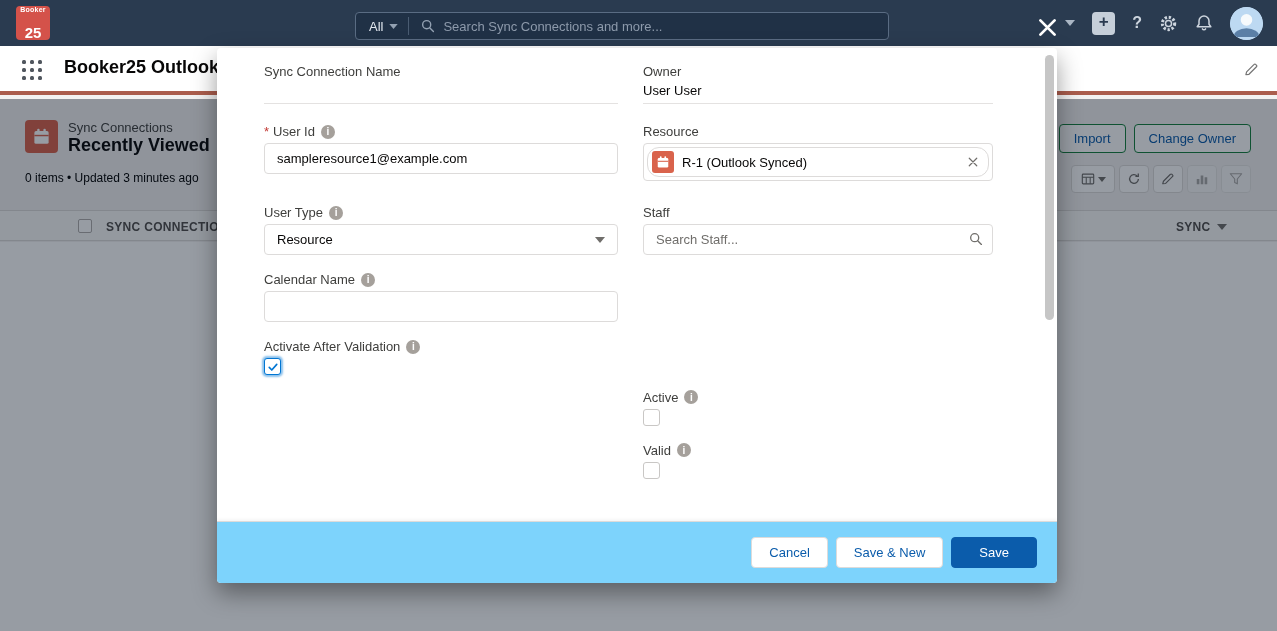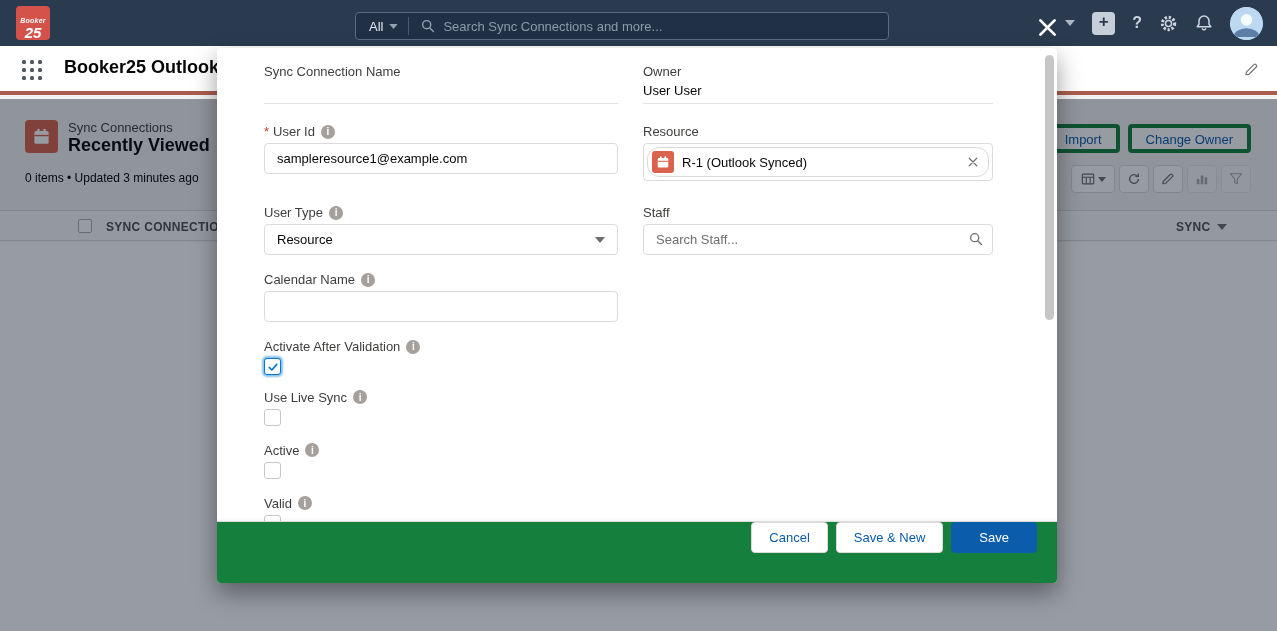--- a/index.html
+++ b/index.html
@@ -2,21 +2,21 @@
 <html><head>
 <meta charset="utf-8">
 <title>Salesforce - Sync Connection Edit</title>
 <style>
   * { margin:0; padding:0; box-sizing:border-box; }
   html,body { width:1277px; height:631px; overflow:hidden; }
   body { font-family:"Liberation Sans", sans-serif; position:relative; background:#f3f2f2; font-size:13px; color:#080707; }
 
   
   .hdr { position:absolute; top:0; left:0; right:0; height:46px; background:#2a3b50; z-index:2; }
-  .hdr-logo { position:absolute; left:16px; top:6px; width:34px; height:34px; background:#d4524a; border-radius:4px; color:#fff; display:flex; flex-direction:column; align-items:center; justify-content:flex-end; line-height:1;font-style:italic; }
+  .hdr-logo { position:absolute; left:16px; top:6px; width:34px; height:34px; background:#d4524a; border-radius:4px; color:#fff; display:flex; flex-direction:column; align-items:center; justify-content:space-between; line-height:1; }
   .hdr-logo .l1 { font-size:7px; font-weight:700; letter-spacing:.2px; }
   .hdr-logo .l2 { font-size:15px; font-weight:700; margin-top:1px; }
   .gsearch { position:absolute; left:355px; top:12px; width:534px; height:28px; background:#203146; border:1px solid #5a6c83; border-radius:4px; display:flex; align-items:center; }
   .gsearch .scope { display:flex; align-items:center; gap:6px; padding:0 10px 0 13px; color:#e2e8ef; font-size:13px; cursor:pointer; height:100%; }
   .gsearch .vdiv { width:1px; height:18px; background:#4a5c72; }
   .gsearch .gs-icon { color:#93a1b2; margin:0 8px 0 12px; }
   .gsearch input { flex:1; background:transparent; border:none; outline:none; color:#dfe5ec; font-size:13px; font-family:"Liberation Sans", sans-serif; }
   .gsearch input::placeholder { color:#8d9aab; }
   .hdr-icons { position:absolute; right:14px; top:0; height:46px; display:flex; align-items:center; gap:17px; color:#cdd5de; }
   .tri { display:inline-block; }
@@ -35,21 +35,21 @@
   .app-title { position:absolute; left:64px; top:11px; font-size:18px; font-weight:700; color:#080707; white-space:nowrap; }
   .nav-pencil { position:absolute; right:18px; top:16px; color:#747474; cursor:pointer; }
 
   
   .content { position:absolute; top:99px; left:0; right:0; bottom:0; background:#f3f2f2; }
   .obj-icon { position:absolute; left:25px; top:21px; width:33px; height:33px; border-radius:4px; background:#d9634c; display:flex; align-items:center; justify-content:center; }
   .entity { position:absolute; left:68px; top:21px; font-size:13px; color:#3e3e3c; }
   .view { position:absolute; left:68px; top:36px; font-size:18px; font-weight:700; color:#080707; }
   .meta { position:absolute; left:25px; top:72px; font-size:12px; color:#000000; }
   .ph-buttons { position:absolute; right:26px; top:25px; display:flex; gap:8px; }
-  .ph-btn { height:29px; padding:4px 14px; background:#fff; border:4px solid #15803d; border-radius:4px; color:#0b5cab; font-size:13px; font-family:"Liberation Sans", sans-serif; cursor:pointer; white-space:nowrap; }
+  .ph-btn { height:29px; padding:4px 14px; background:#fff; border:1px solid #15803d; border-radius:4px; color:#0b5cab; font-size:13px; font-family:"Liberation Sans", sans-serif; cursor:pointer; white-space:nowrap; }
   .ph-icons { position:absolute; right:26px; top:66px; display:flex; gap:4px; }
   .ibtn { height:28px; width:30px; background:#fff; border:1px solid #dddbda; border-radius:4px; color:#706e6b; display:flex; align-items:center; justify-content:center; gap:3px; cursor:pointer; }
   .ibtn.wide { width:44px; }
   .ibtn.disabled { opacity:.55; }
   .list-head { position:absolute; top:111px; left:0; right:0; height:31px; background:#fafaf9; border-top:1px solid #dddbda; border-bottom:1px solid #dddbda; }
   .list-head .rowcb { position:absolute; left:78px; top:8px; width:14px; height:14px; border:1px solid #b0adab; border-radius:2px; background:#fff; cursor:pointer; }
   .colh { font-size:12px; font-weight:700; color:#514f4d; letter-spacing:.3px; white-space:nowrap; }
   .col1 { position:absolute; left:106px; top:9px; }
   .col2wrap { position:absolute; left:1176px; top:9px; display:flex; align-items:center; gap:6px; color:#706e6b; }
   .list-body { position:absolute; top:143px; left:0; right:0; bottom:0; background:#ffffff; }
@@ -81,21 +81,21 @@
   .cbx svg { display:none; }
   .cbx.is-checked { border-color:#0176d3; box-shadow:0 0 2px 2px rgba(1,118,211,.45); }
   .cbx.is-checked svg { display:block; }
   .gA { margin-bottom:20px; } .gB { margin-bottom:24px; } .gC { margin-bottom:17px; }
   .gD { margin-bottom:17px; } .gE { margin-bottom:14px; } .gF { margin-bottom:14px; }
   .gG { margin-bottom:14px; } .gH { margin-bottom:0; }
 
   .mscroll { position:absolute; top:3px; right:2px; width:10px; height:466px; }
   .mscroll .thumb { position:absolute; top:4px; left:0; width:9px; height:265px; border-radius:5px; background:#c6c6c6; }
 
-  .mfooter { position:absolute; bottom:0; left:0; right:0; height:62px; background:#15803d; border-top:1px solid #dddbda; border-radius:0 0 4px 4px; display:flex; align-items:flex-start; justify-content:flex-end; gap:8px; padding-right:20px; box-shadow:0 -2px 3px rgba(0,0,0,.04); }
+  .mfooter { position:absolute; bottom:0; left:0; right:0; height:62px; background:#7dd3fc; border-top:1px solid #dddbda; border-radius:0 0 4px 4px; display:flex; align-items:center; justify-content:flex-end; gap:8px; padding-right:20px; box-shadow:0 -2px 3px rgba(0,0,0,.04); }
   .btn-neutral { height:31px; padding:0 17px; background:#fff; border:1px solid #dddbda; border-radius:4px; color:#0b5cab; font-size:13px; font-family:"Liberation Sans", sans-serif; cursor:pointer; white-space:nowrap; }
   .btn-brand { height:31px; padding:0 27px; background:#0b5cab; border:1px solid #0b5cab; border-radius:4px; color:#fff; font-size:13px; font-family:"Liberation Sans", sans-serif; cursor:pointer; }
 </style>
 </head>
 <body>
 
 <header class="hdr">
   <div class="hdr-logo">
     <span class="l1">Booker</span>
     <span class="l2">25</span>
@@ -323,29 +323,20 @@
           <span class="info"></span>
         </div>
         <span class="cbx is-checked">
           <svg width="12" height="12" viewBox="0 0 16 16">
               <path d="M3 8.5l3.4 3.5L13 4.5" fill="none" stroke="#0176d3" stroke-width="2.2" stroke-linecap="round" stroke-linejoin="round"></path>
             </svg>
         </span>
       </div>
       <div class="fg gE"></div>
 
-      <div class="fg gF">
-        <div class="flabel">
-          <span>Use Live Sync</span>
-          <span class="info"></span>
-        </div>
-        <span class="cbx">
-          
-        </span>
-      </div>
       <div class="fg gF"></div>
 
       <div class="fg gG">
         <div class="flabel">
           <span>Active</span>
           <span class="info"></span>
         </div>
         <span class="cbx">
           
         </span>

